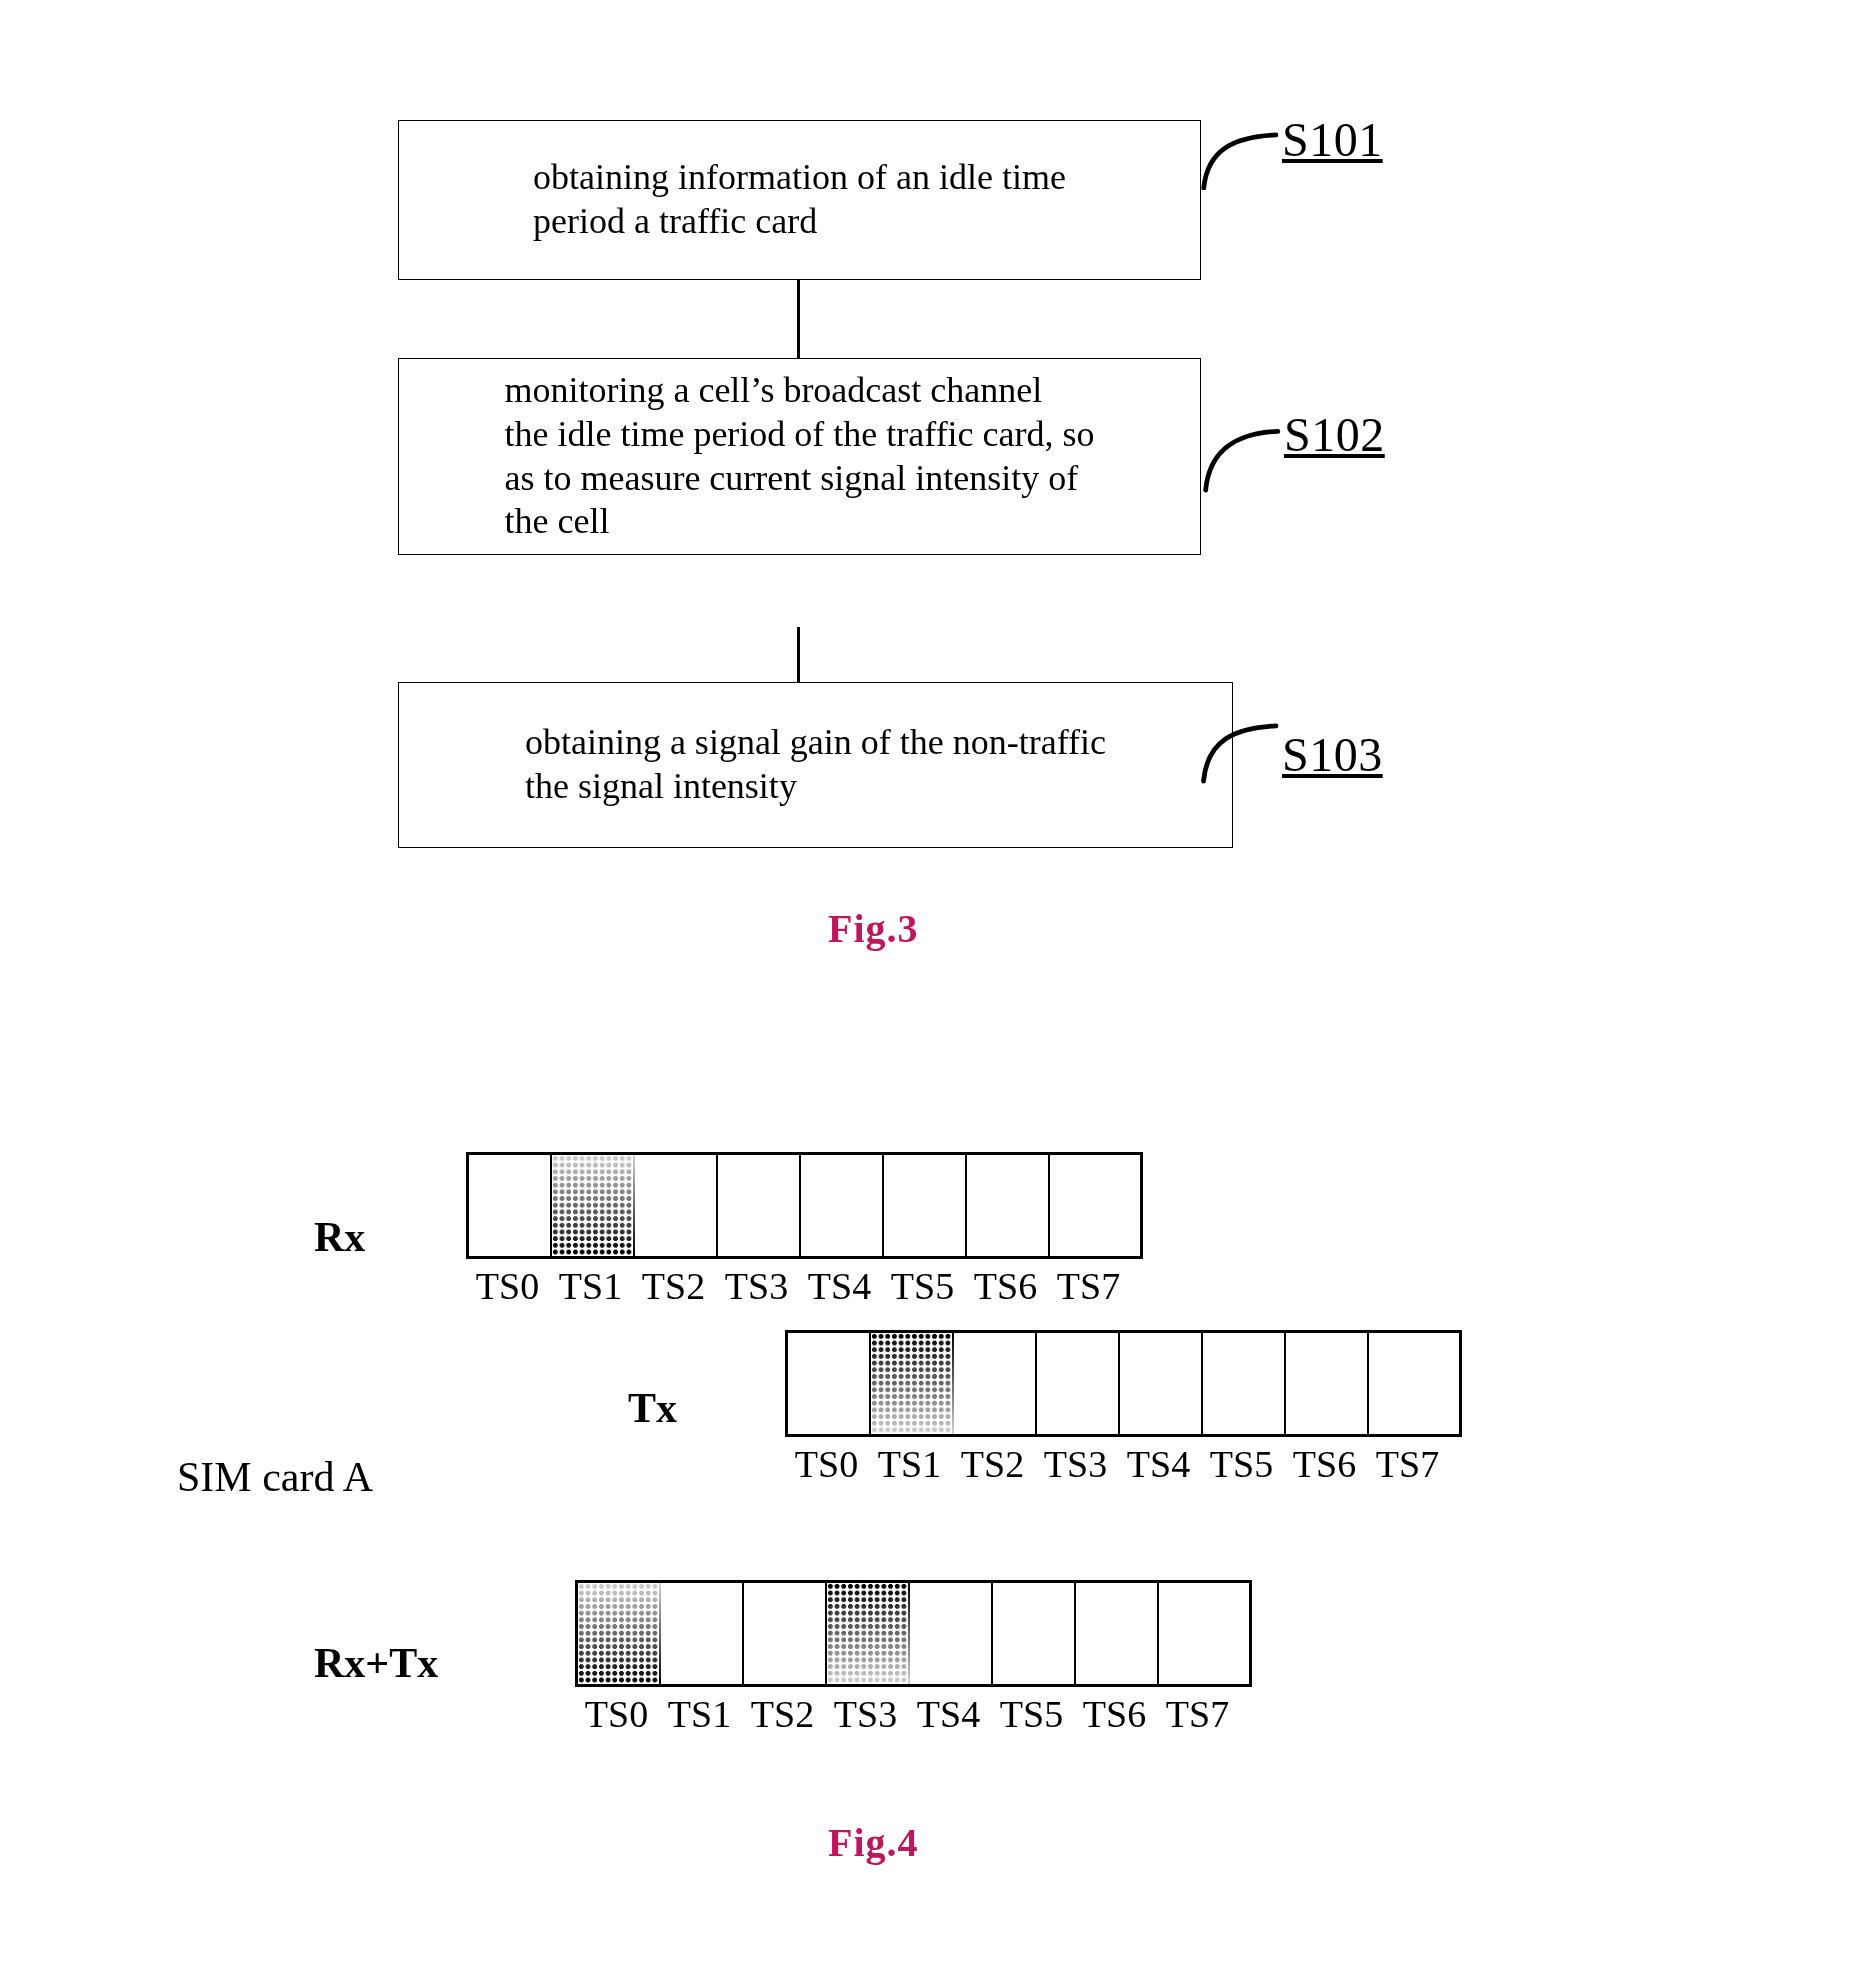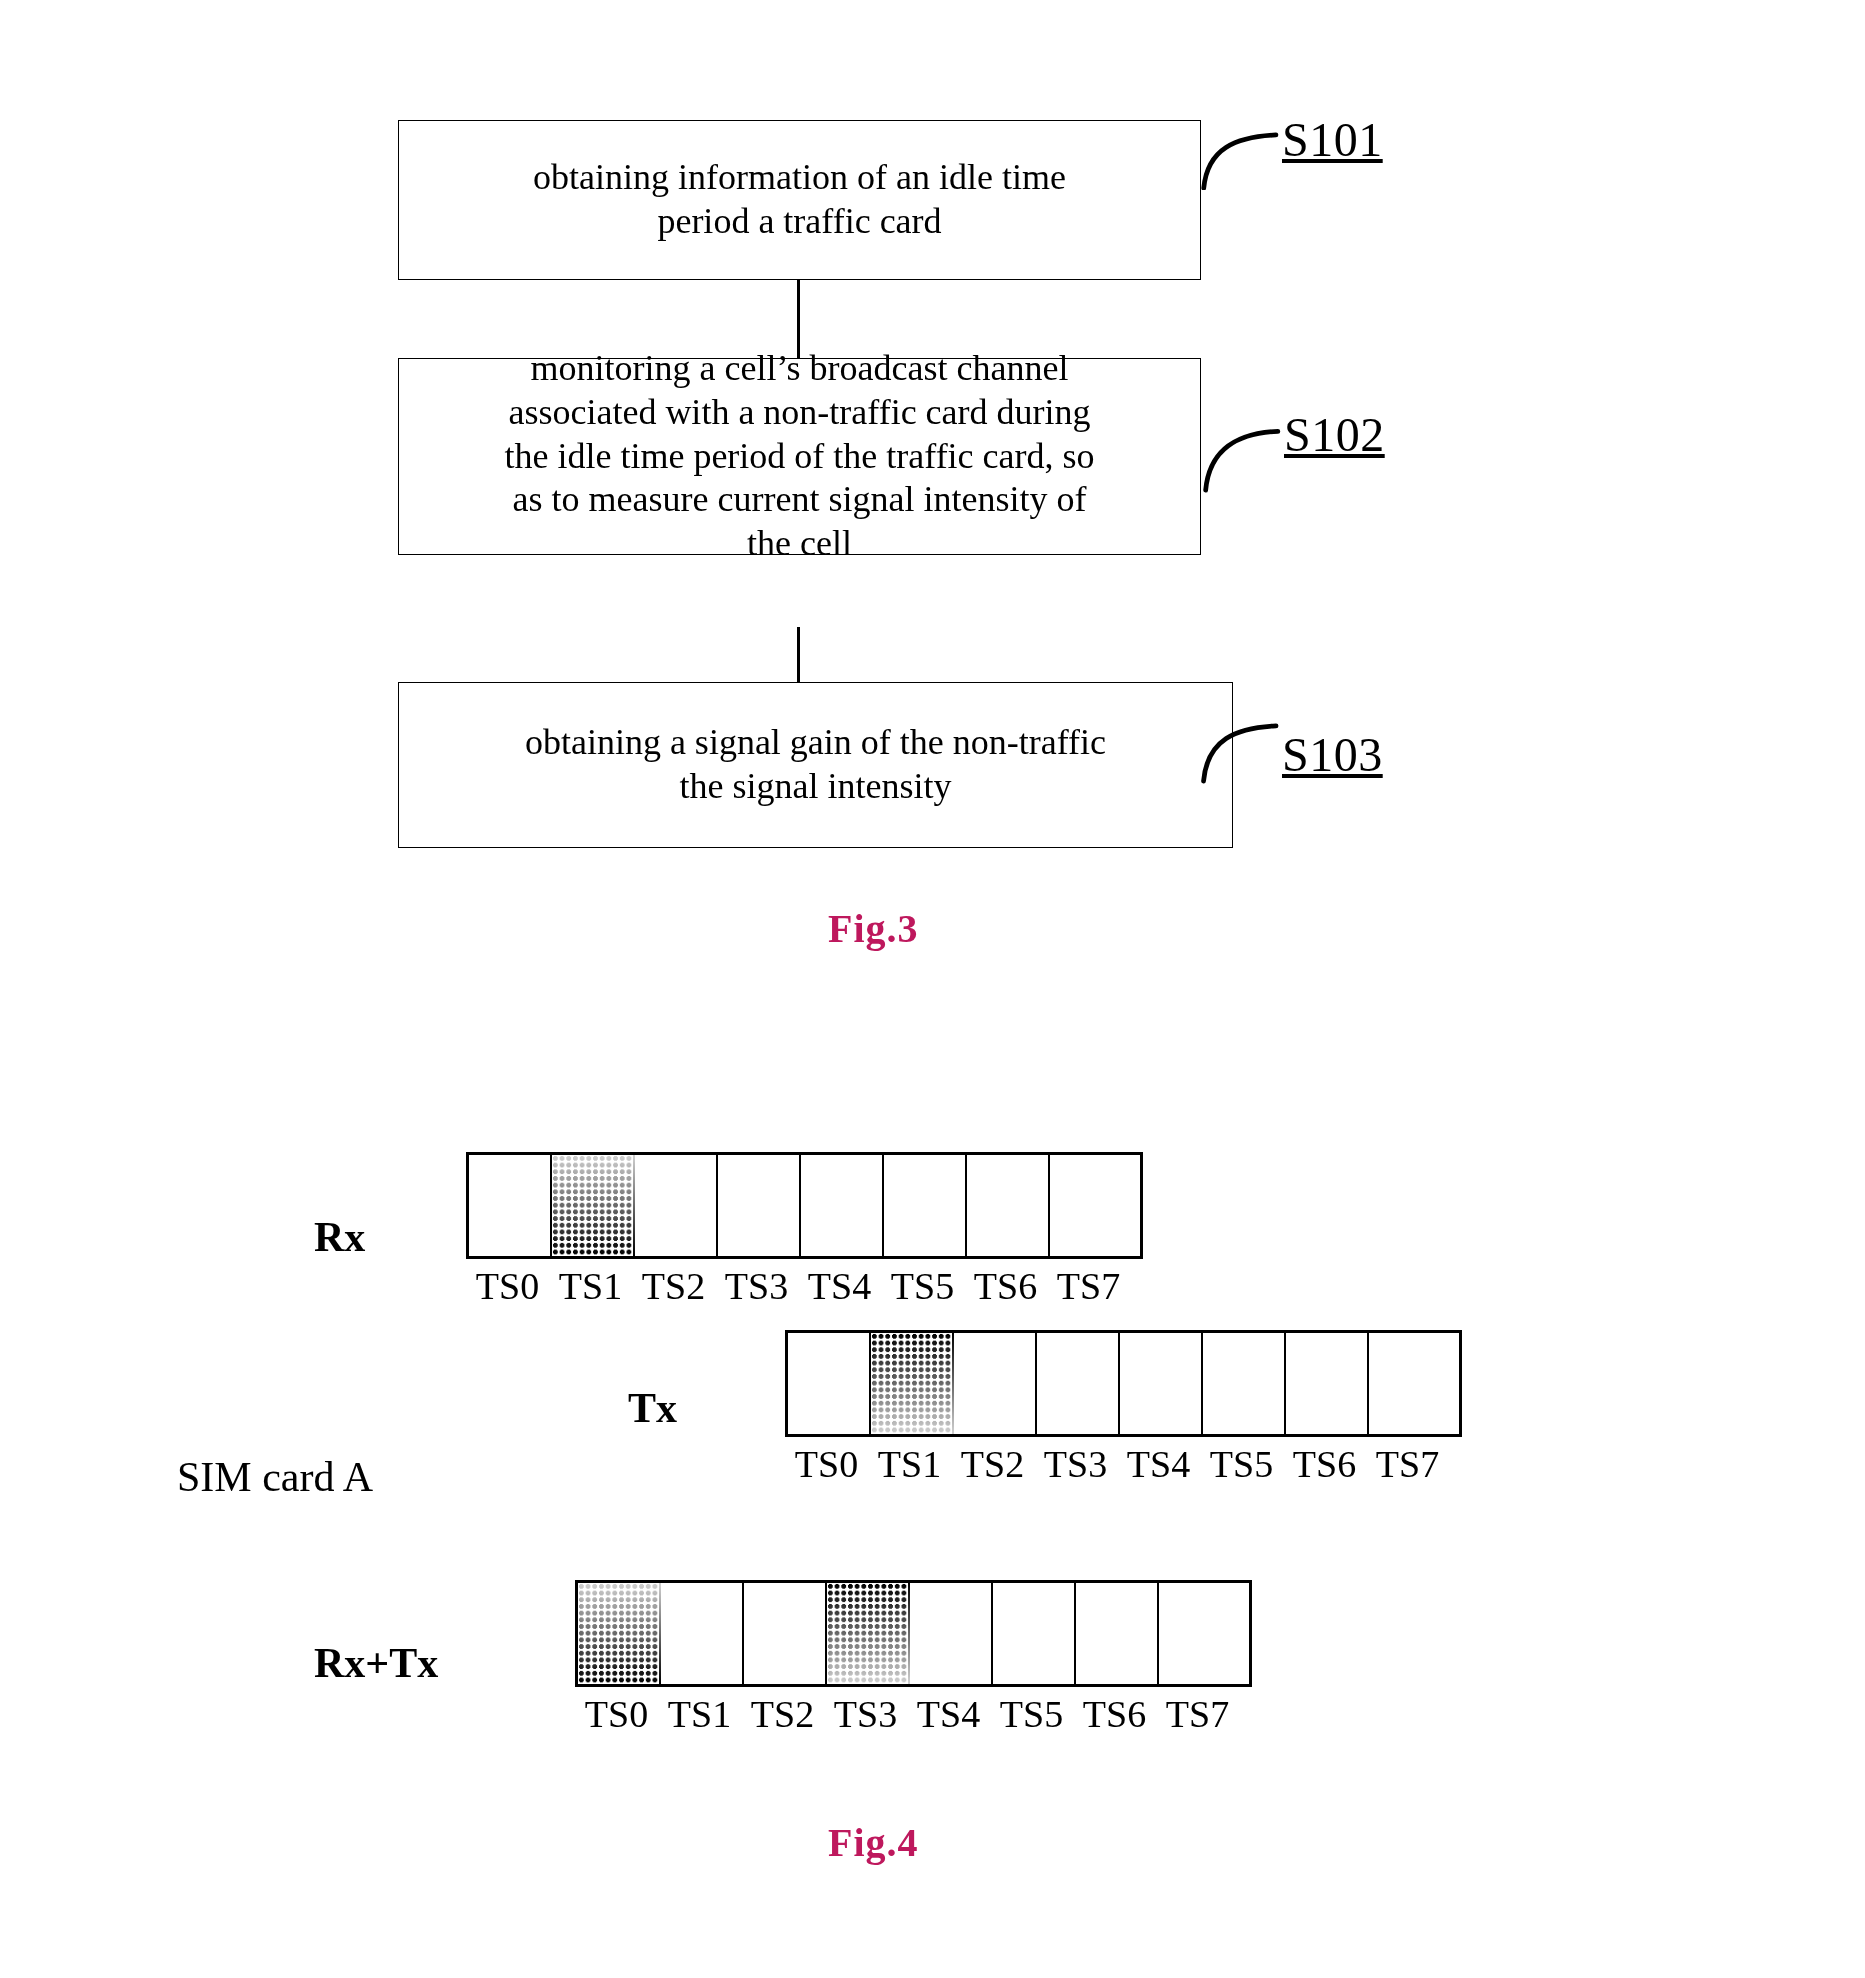--- a/index.html
+++ b/index.html
@@ -20,21 +20,21 @@
 
   
   .flow-box {
     position: absolute;
     box-sizing: border-box;
     border: 1.9px solid #000000;
     background: #ffffff;
     display: flex;
     align-items: center;
     justify-content: center;
-    text-align: center;
+    text-align: left;
     font-size: 36px;
     line-height: 1.22;
     padding: 5.7px 17px;
   }
   .flow-box span { display: block; }
 
   .connector {
     position: absolute;
     width: 2.9px;
     background: #000000;
@@ -145,21 +145,20 @@
     <svg class="leader" style="left:1194px; top:114px;" width="124" height="76" viewBox="0 0 130 80">
       <path d="M 10 78 C 14 36, 44 24, 86 22" fill="none" stroke="#000" stroke-width="5" stroke-linecap="round"></path>
     </svg>
     <div class="step-label" style="left:1282px; top:112px;">S101</div>
 
     <div class="connector" style="left:797px; top:280px; height:78px;"></div>
 
     <div class="flow-box" style="left:398px; top:358px; width:803px; height:197px;">
       <div>
         <span>monitoring a cell’s broadcast channel</span>
-        <span>associated with a non-traffic card during</span>
         <span>the idle time period of the traffic card, so</span>
         <span>as to measure current signal intensity of</span>
         <span>the cell</span>
       </div>
     </div>
 
     <svg class="leader" style="left:1194px; top:380px;" width="124" height="114" viewBox="0 0 130 120">
       <path d="M 12 116 C 16 72, 46 56, 88 54" fill="none" stroke="#000" stroke-width="5" stroke-linecap="round"></path>
     </svg>
     <div class="step-label" style="left:1284px; top:407px;text-align:right;">S102</div>

